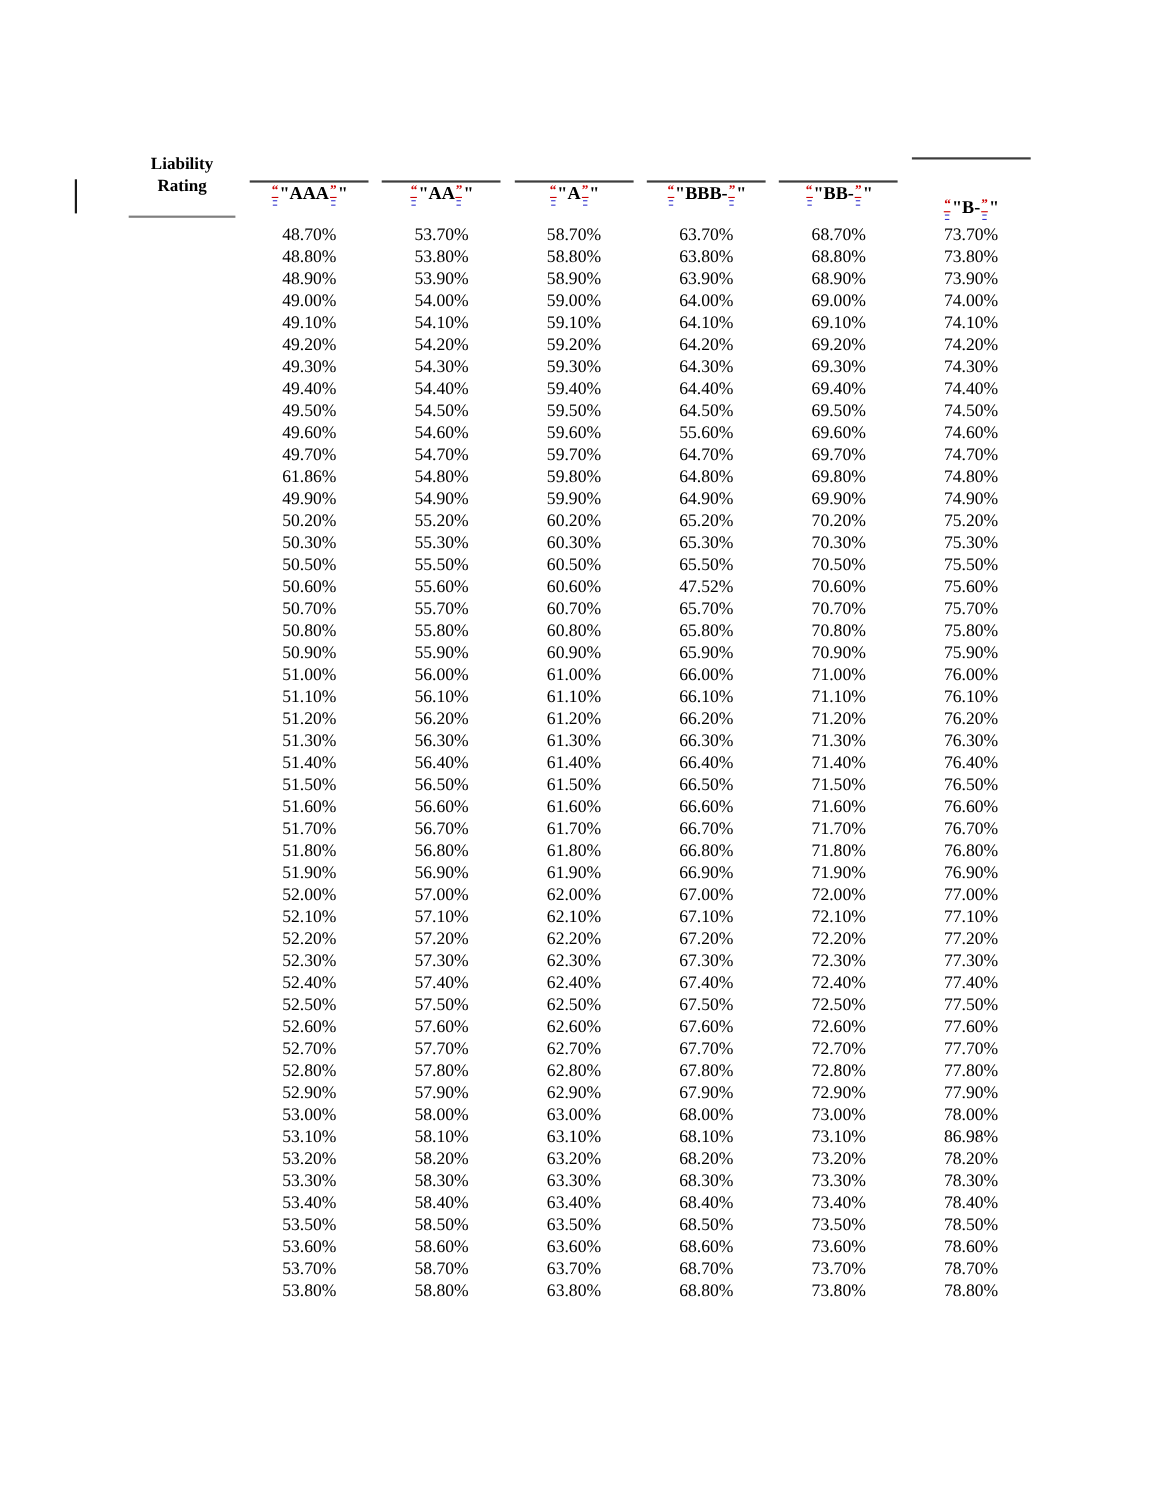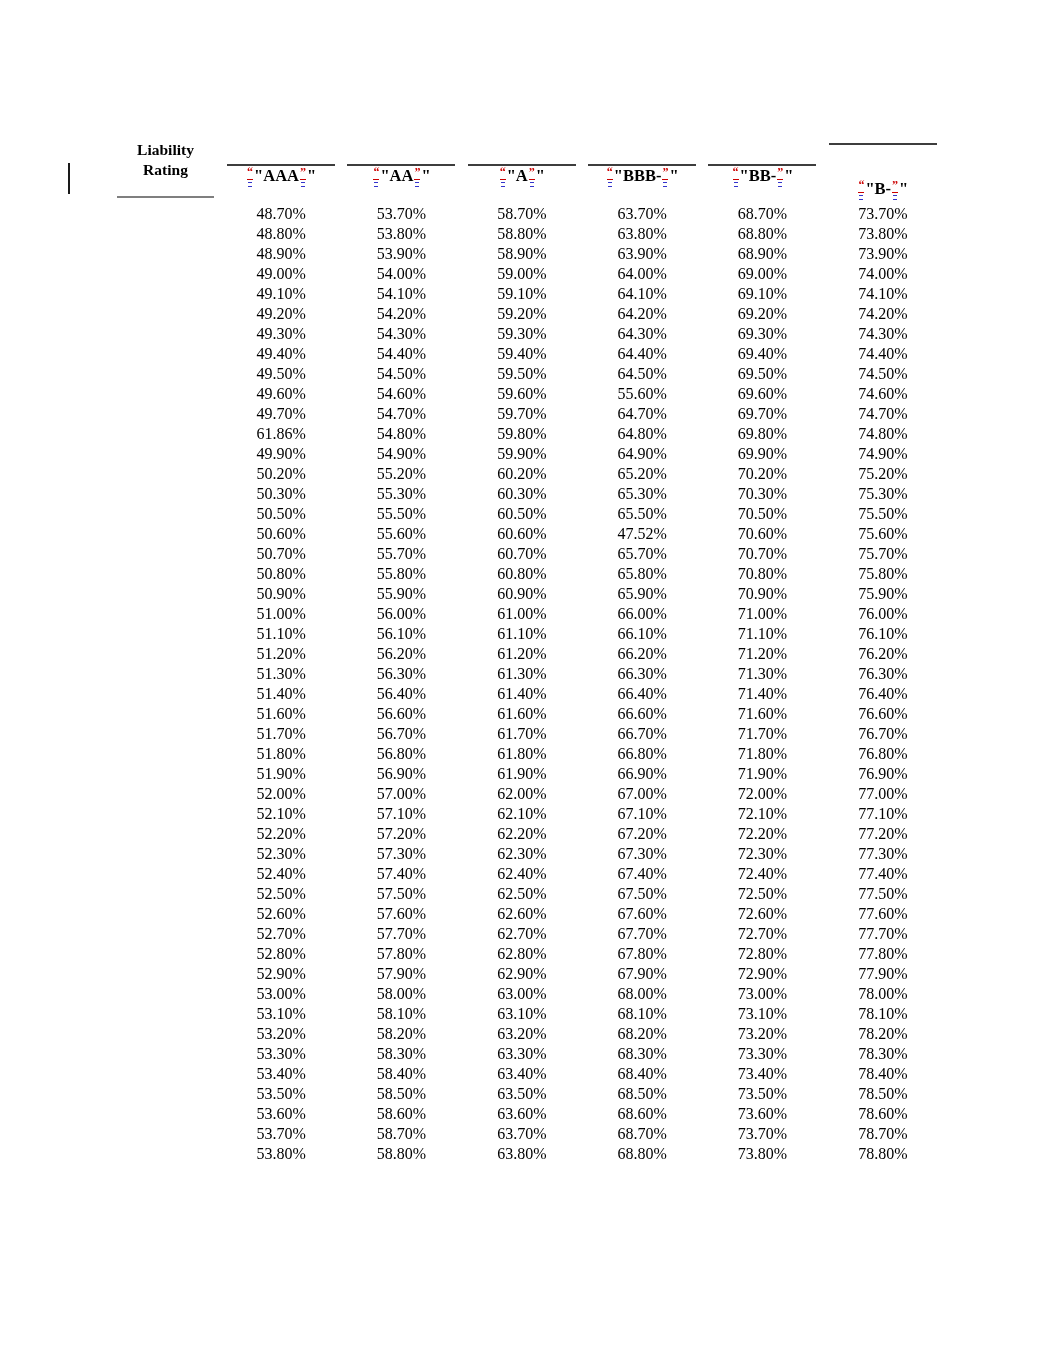--- a/index.html
+++ b/index.html
@@ -358,20 +358,28 @@
       </div>
       <div class="data-row">
         <span class="cell">51.40%</span>
         <span class="cell">56.40%</span>
         <span class="cell">61.40%</span>
         <span class="cell">66.40%</span>
         <span class="cell">71.40%</span>
         <span class="cell">76.40%</span>
       </div>
       <div class="data-row">
+        <span class="cell">51.50%</span>
+        <span class="cell">56.50%</span>
+        <span class="cell">61.50%</span>
+        <span class="cell">66.50%</span>
+        <span class="cell">71.50%</span>
+        <span class="cell">76.50%</span>
+      </div>
+      <div class="data-row">
         <span class="cell">51.60%</span>
         <span class="cell">56.60%</span>
         <span class="cell">61.60%</span>
         <span class="cell">66.60%</span>
         <span class="cell">71.60%</span>
         <span class="cell">76.60%</span>
       </div>
       <div class="data-row">
         <span class="cell">51.70%</span>
         <span class="cell">56.70%</span>
@@ -483,21 +491,21 @@
         <span class="cell">68.00%</span>
         <span class="cell">73.00%</span>
         <span class="cell">78.00%</span>
       </div>
       <div class="data-row">
         <span class="cell">53.10%</span>
         <span class="cell">58.10%</span>
         <span class="cell">63.10%</span>
         <span class="cell">68.10%</span>
         <span class="cell">73.10%</span>
-        <span class="cell">78.10%</span>
+        <span class="cell">86.98%</span>
       </div>
       <div class="data-row">
         <span class="cell">53.20%</span>
         <span class="cell">58.20%</span>
         <span class="cell">63.20%</span>
         <span class="cell">68.20%</span>
         <span class="cell">73.20%</span>
         <span class="cell">78.20%</span>
       </div>
       <div class="data-row">

